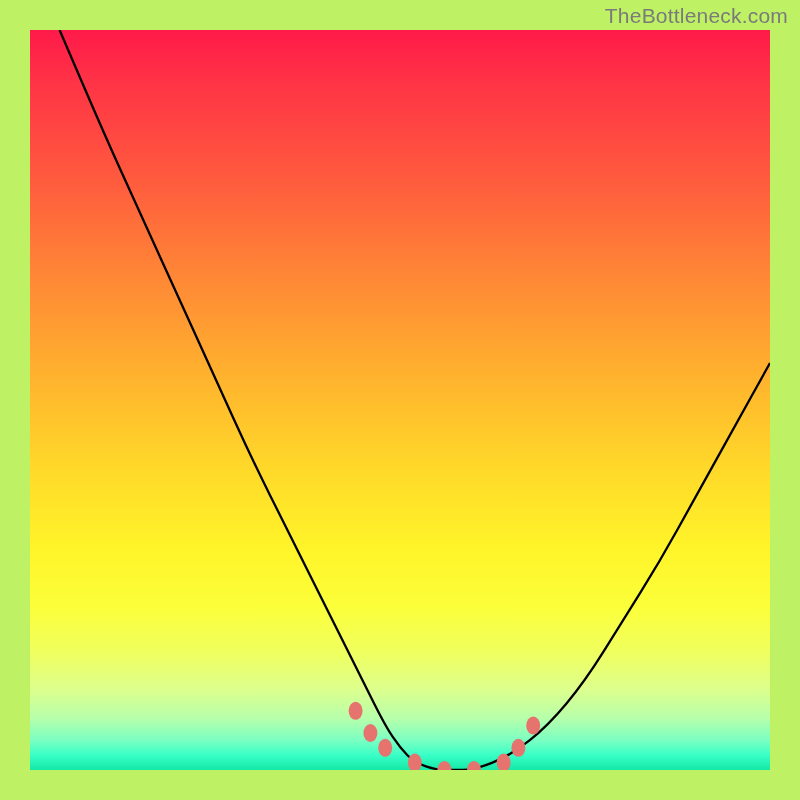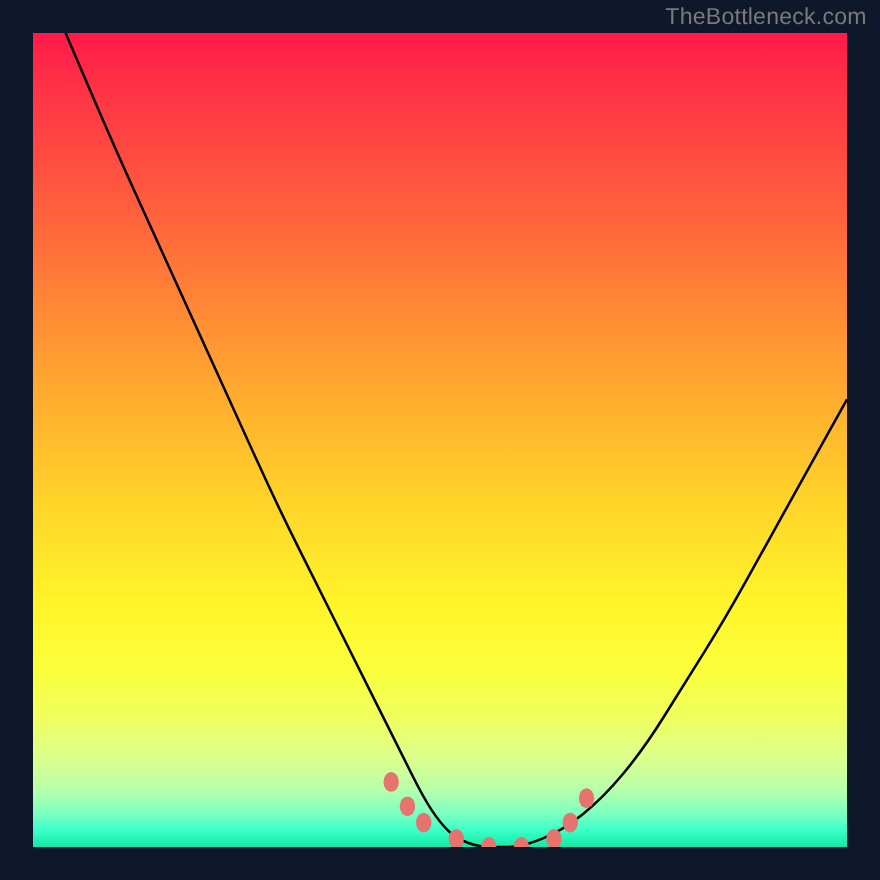--- a/index.html
+++ b/index.html
@@ -9,21 +9,21 @@
     height: 800px;
     overflow: hidden;
     background: #000;
     font-family: Arial, Helvetica, sans-serif;
   }
   .frame {
     position: absolute;
     top: 0; left: 0;
     width: 800px;
     height: 800px;
-    background: #0f172a;
+    background: #bef264;
     text-align: right;
   }
   .plot-area {
     position: absolute;
     top: 30px;
     left: 30px;
     width: 740px;
     height: 740px;
     background: linear-gradient(to bottom,
       #ff1a49 0%,

